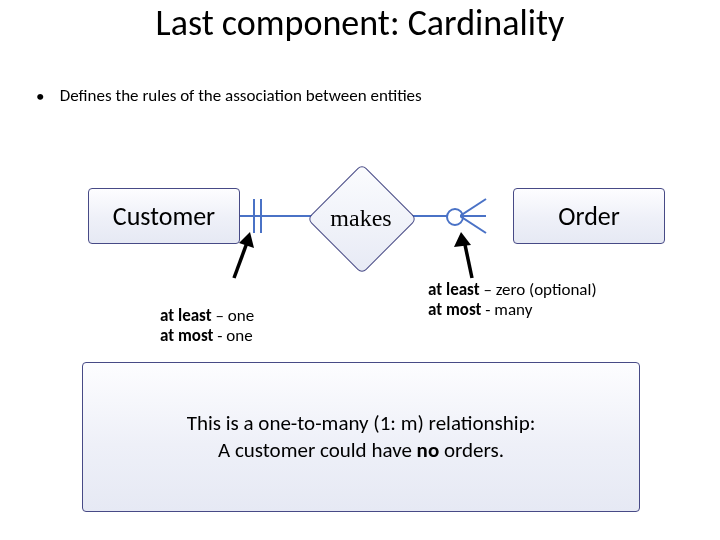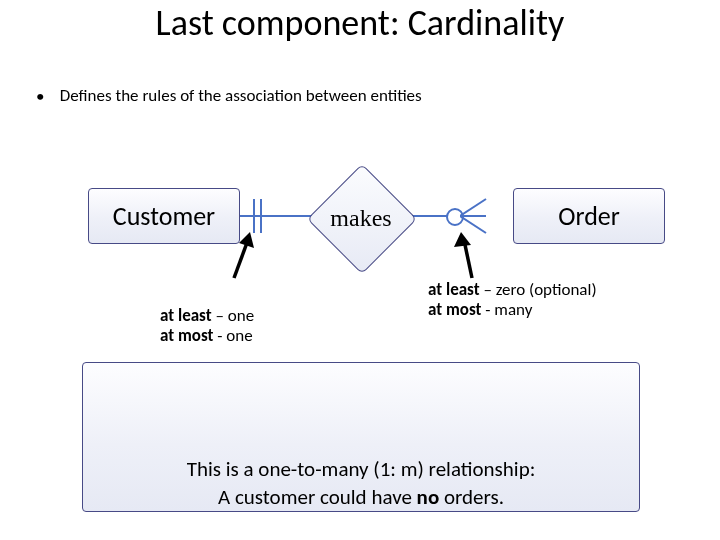--- a/index.html
+++ b/index.html
@@ -172,21 +172,21 @@
     width: 556px;
     height: 148px;
     border: 1px solid #474a86;
     border-radius: 4px;
     background: linear-gradient(#fdfdff, #eef0f8 55%, #e6e9f4);
     text-align: center;
     font-size: 21px;
     line-height: 1.3;
     display: flex;
     flex-direction: column;
-    justify-content: flex-end;
+    justify-content: center;
   }
   .explain-box div { white-space: pre; }
   b { font-weight: 700; }
 </style>
 </head>
 <body>
 
 <div class="slide">
 
   <div class="title">Last component: Cardinality</div>

